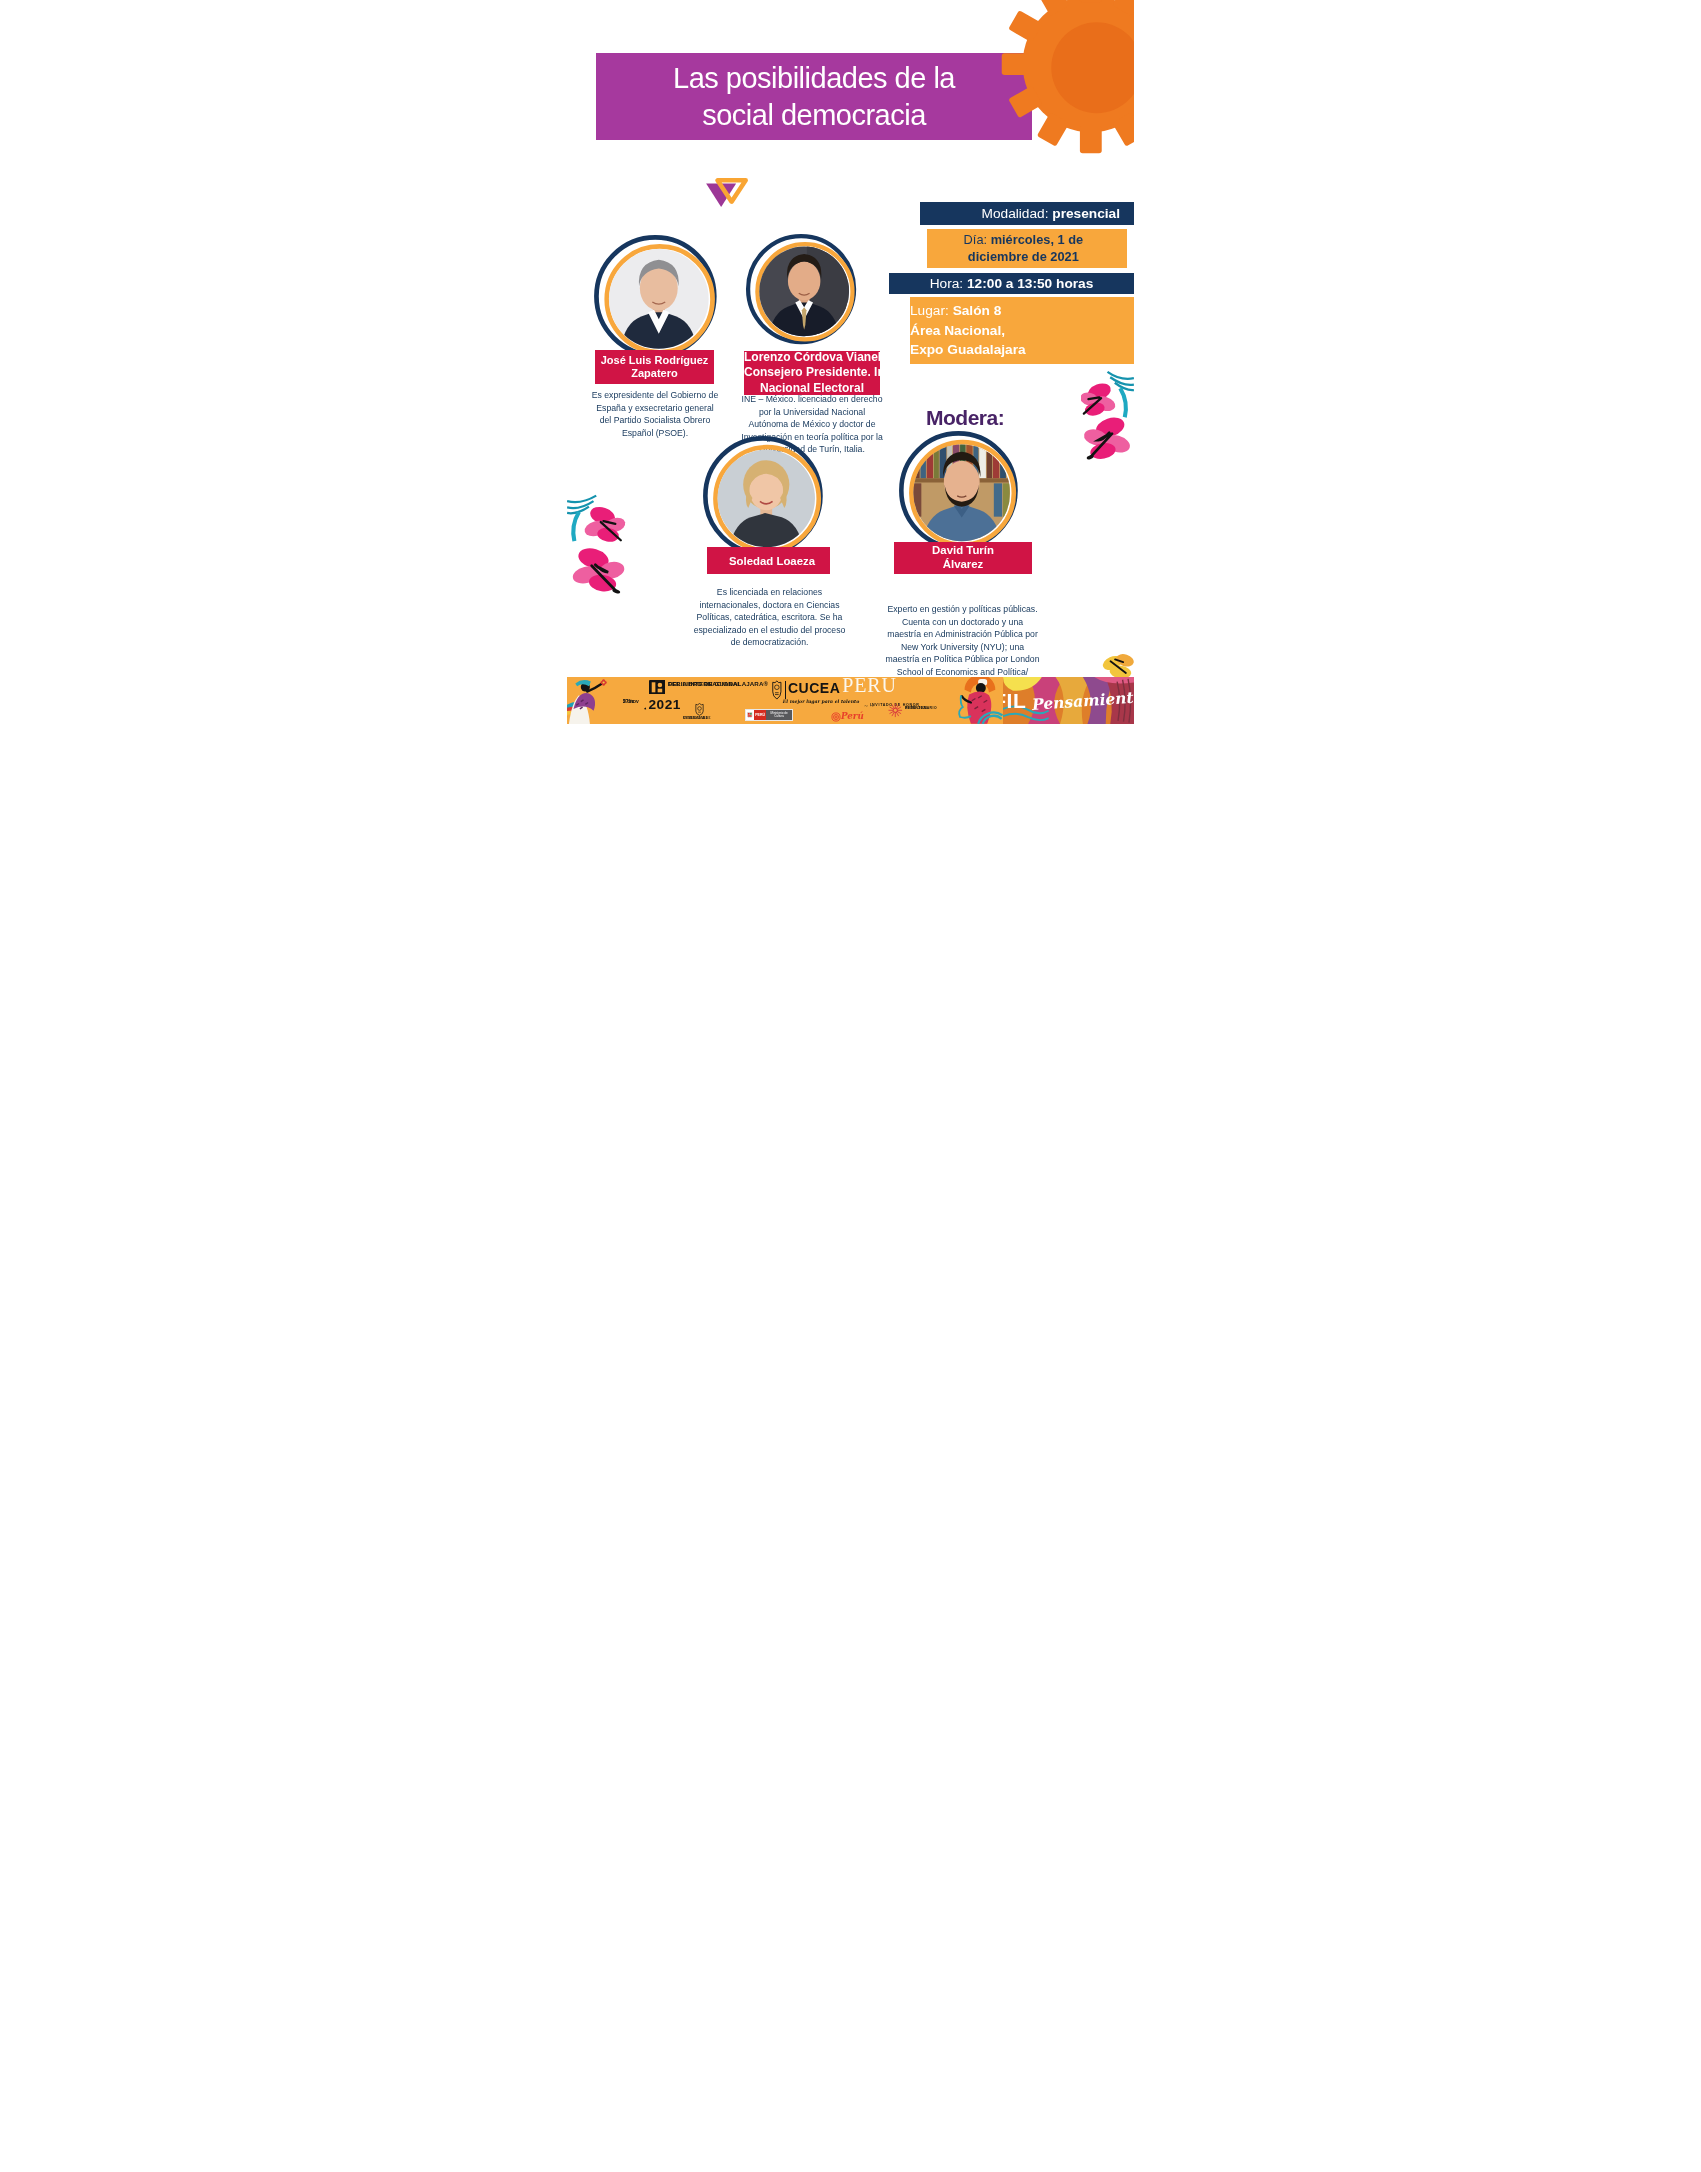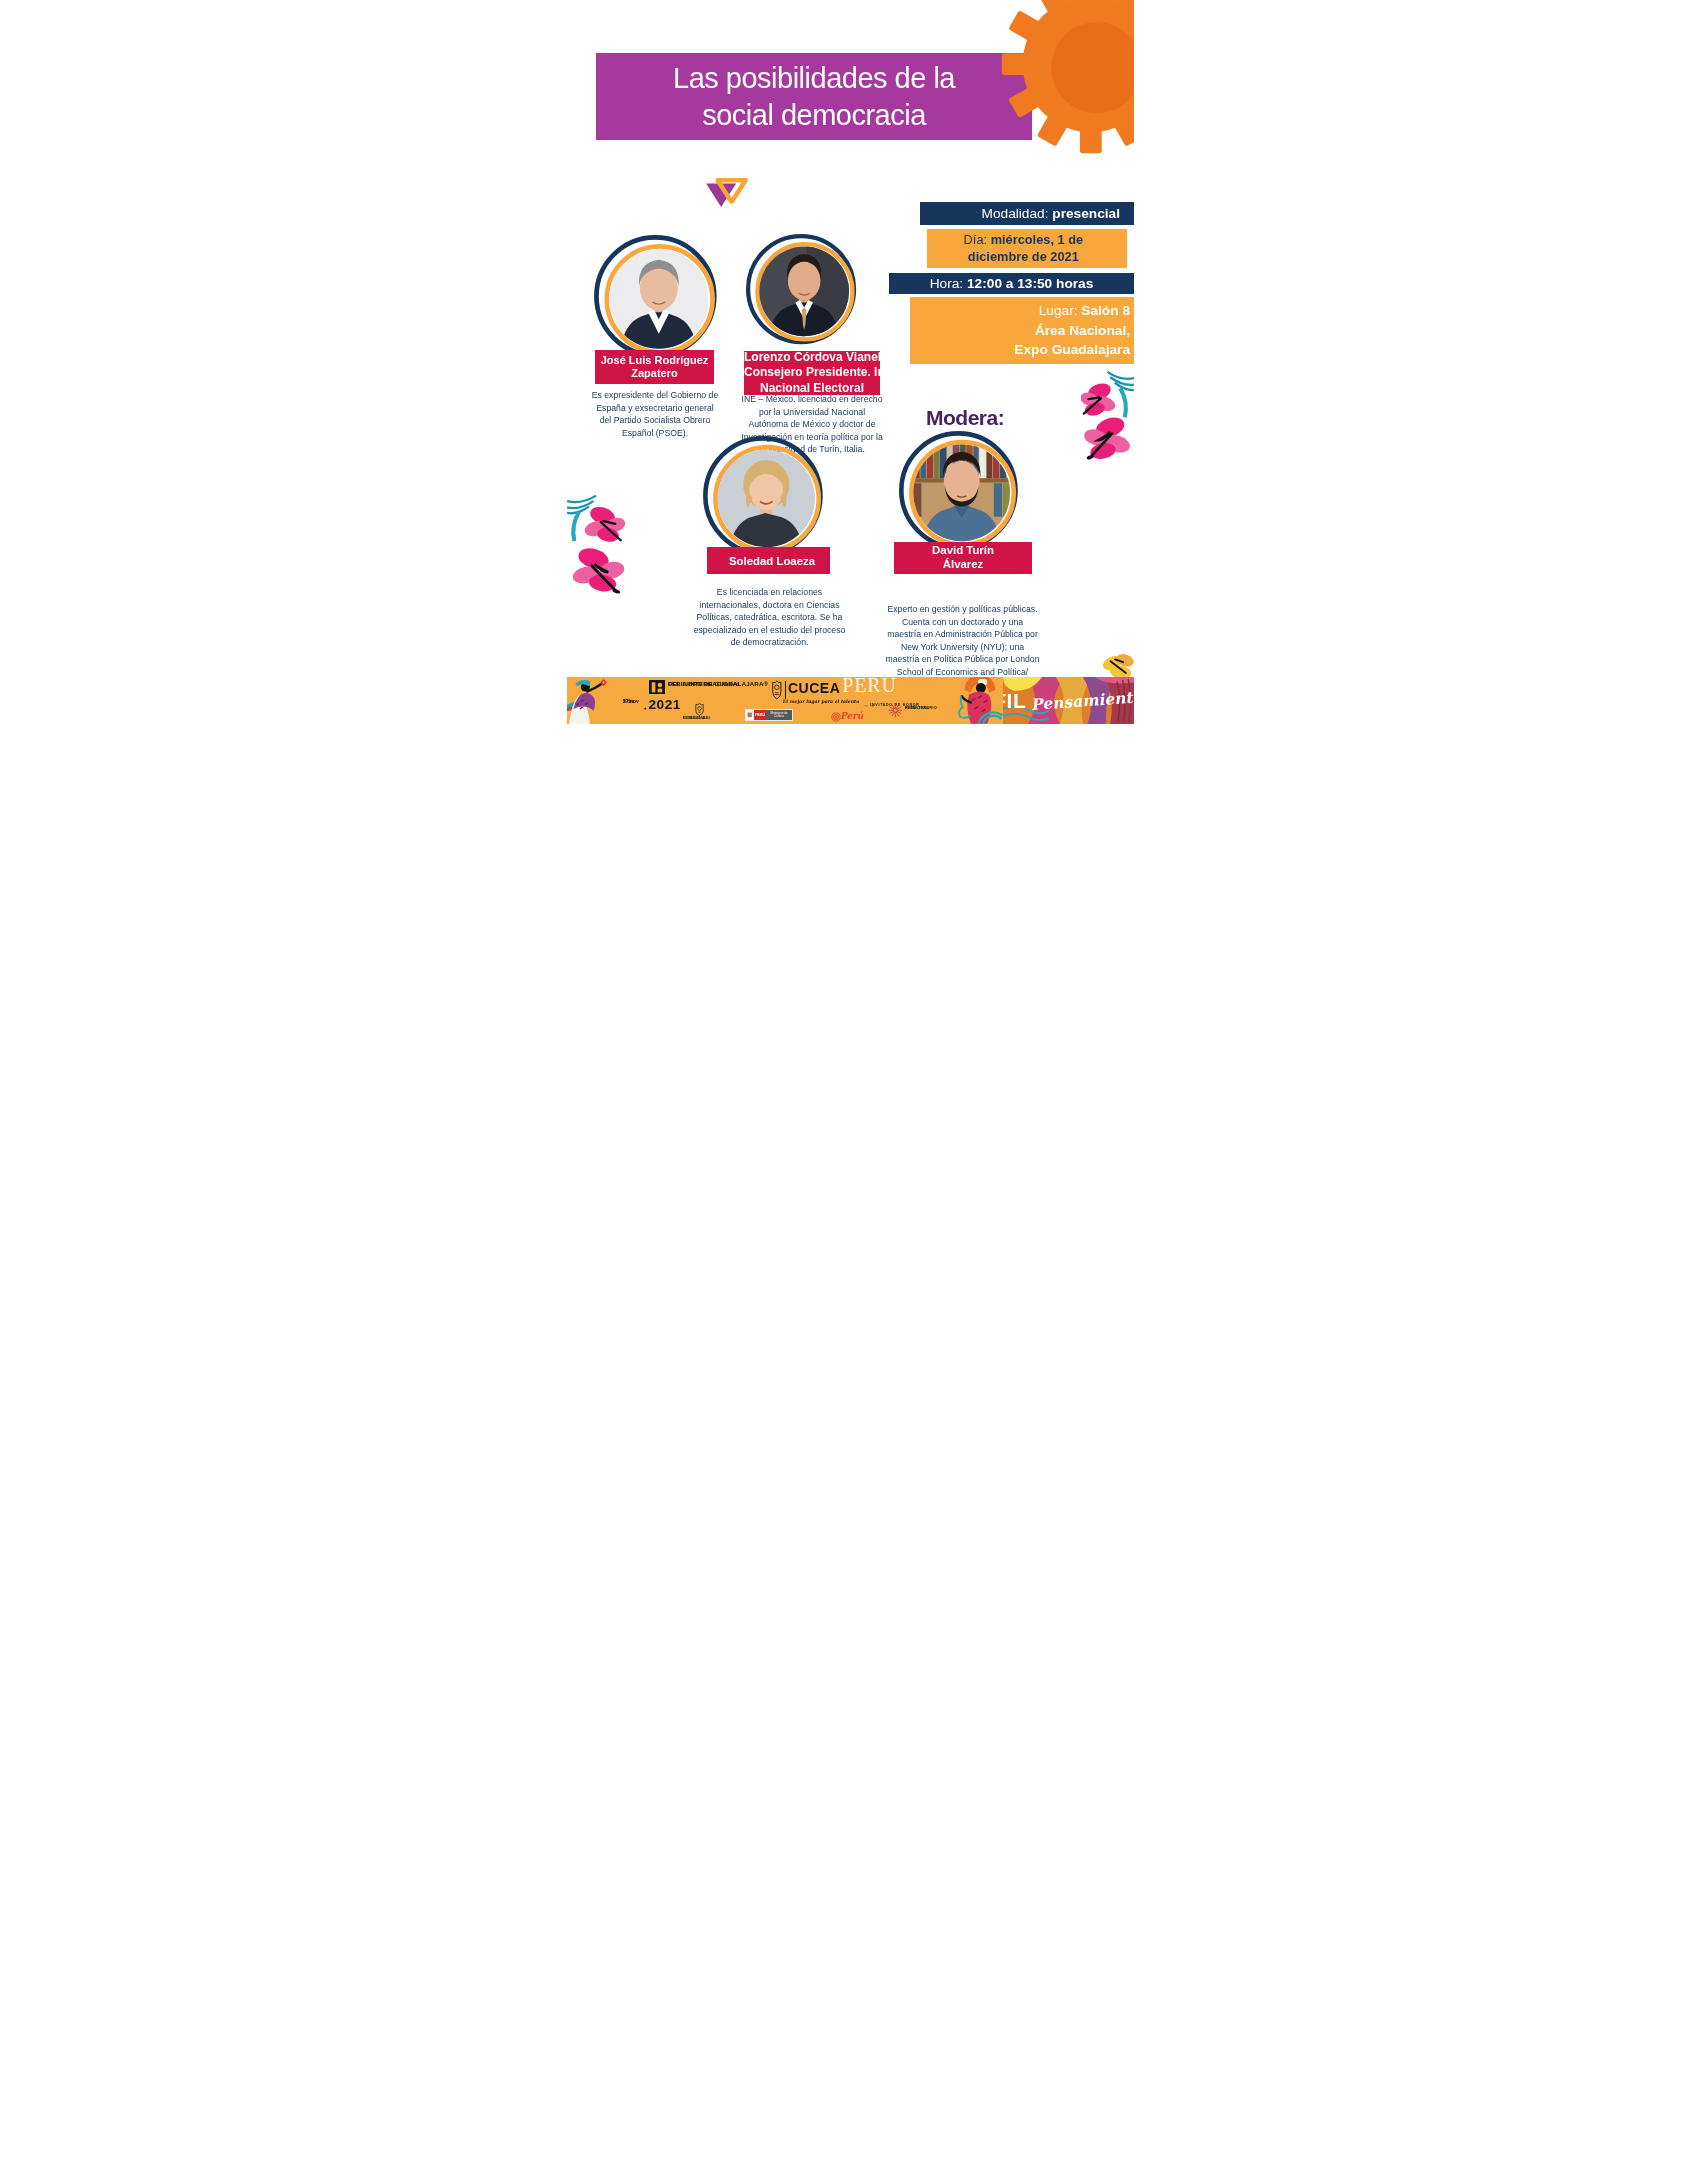--- a/index.html
+++ b/index.html
@@ -17,21 +17,21 @@
 
   
   #tri-logo { position:absolute; left:138px; top:178px; width:45px; height:30px; }
 
   
   .iblock { position:absolute; display:flex; flex-direction:column; justify-content:center; }
   .lbl { font-weight:400; }
   #modalidad { left:337px; top:202px; width:221px; height:23px; background:#16365E; color:#fff; font-size:13.7px; text-align:right; padding-right:21px;margin-left:16px; }
   #dia { left:360px; top:229px; width:200px; height:39px; background:#F8A73C; color:#16365E; font-size:12.8px; text-align:right; padding-right:7.3px; line-height:1.32; font-weight:700;align-items:center; }
   #hora { left:322px; top:273px; width:245px; height:21.4px; background:#16365E; color:#fff; font-size:13.7px; text-align:center; }
-  #lugar { left:343px; top:297px; width:224px; height:67px; background:#F8A73C; color:#fff; font-size:13.7px; text-align:right; padding-right:4px; line-height:1.42; font-weight:700; }
+  #lugar { left:343px; top:297px; width:224px; height:67px; background:#F8A73C; color:#fff; font-size:13.7px; padding-right:24px; line-height:1.42; font-weight:700; }
 
   
   .photo { position:absolute; }
   .photo svg { width:100%; height:100%; display:block; }
 
   #photo-zapatero { left:26.4px;  top:234px; width:129px; height:129px; }
   #photo-lorenzo  { left:178px; top:233px; width:116px; height:116px; }
   #photo-soledad  { left:135px; top:435px; width:126px; height:126px; }
   #photo-david    { left:331px; top:430px; width:125px; height:125px; }
 

